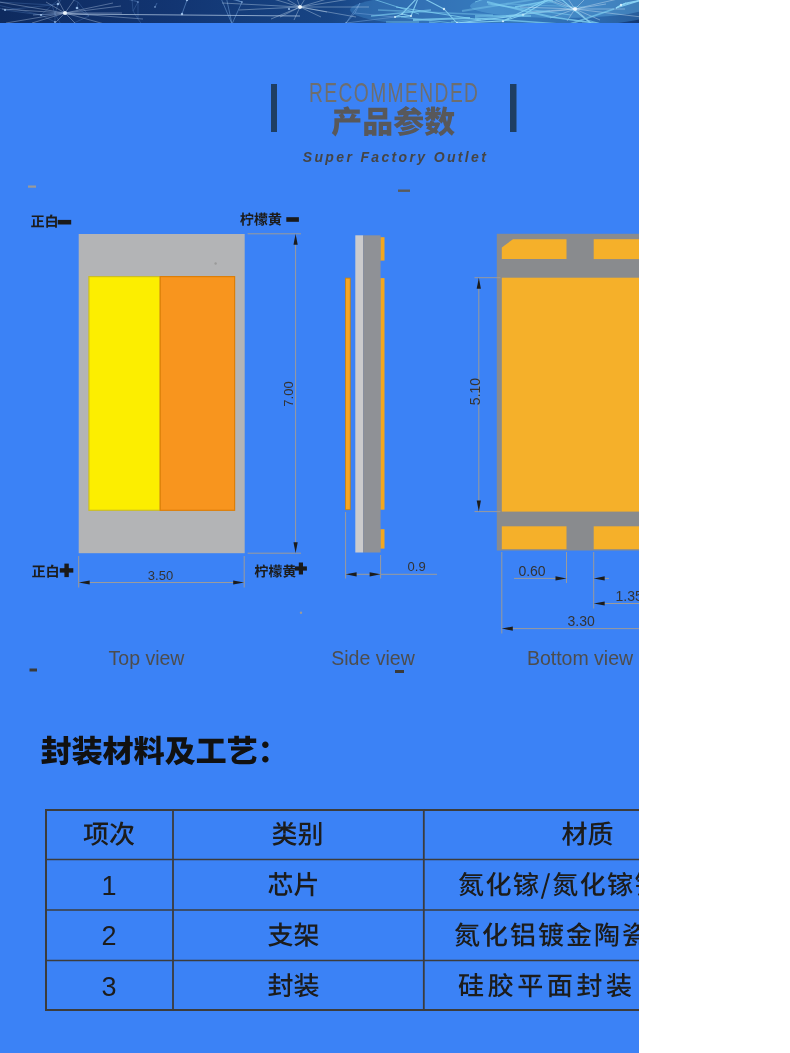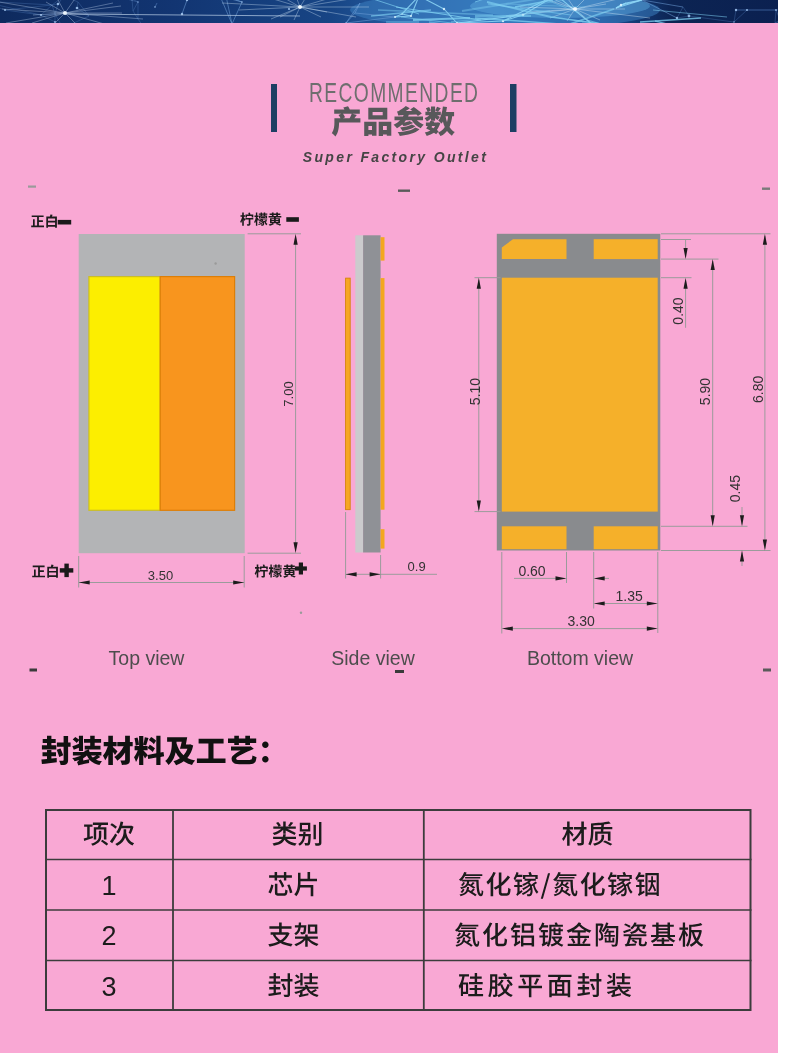--- a/index.html
+++ b/index.html
@@ -1,16 +1,16 @@
 <!DOCTYPE html>
 <html><head>
 <meta charset="utf-8">
 <style>
 html,body{margin:0;padding:0;background:#fff;}
-.page{position:relative;width:778px;height:1053px;background:#f9a8d4;overflow:hidden;font-family:"Liberation Sans", sans-serif;}
+.page{position:relative;width:639px;height:1053px;background:#3b82f6;overflow:hidden;font-family:"Liberation Sans", sans-serif;}
 </style>
 </head>
 <body>
 <div class="page">
 
 <svg width="790" height="23" viewBox="0 0 790 23" style="position:absolute;left:0;top:0;display:block">
 <defs>
 <linearGradient id="bg1" x1="0" y1="0" x2="1" y2="0">
 <stop offset="0" stop-color="#0e2a5e"></stop>
           <stop offset="0.22" stop-color="#123572"></stop>

